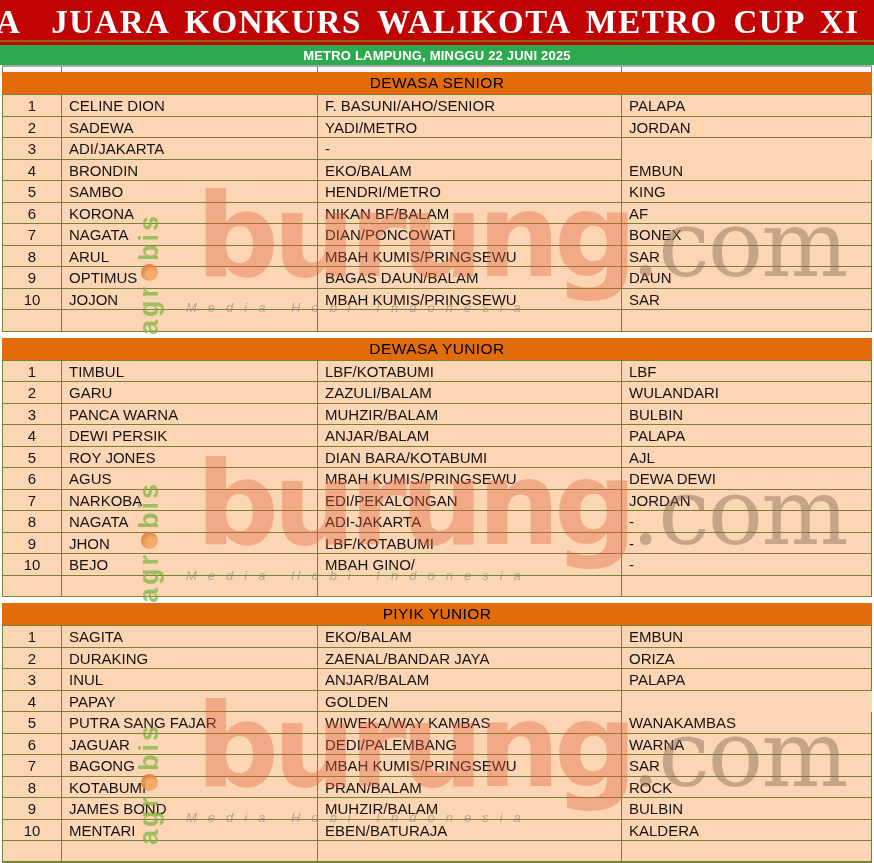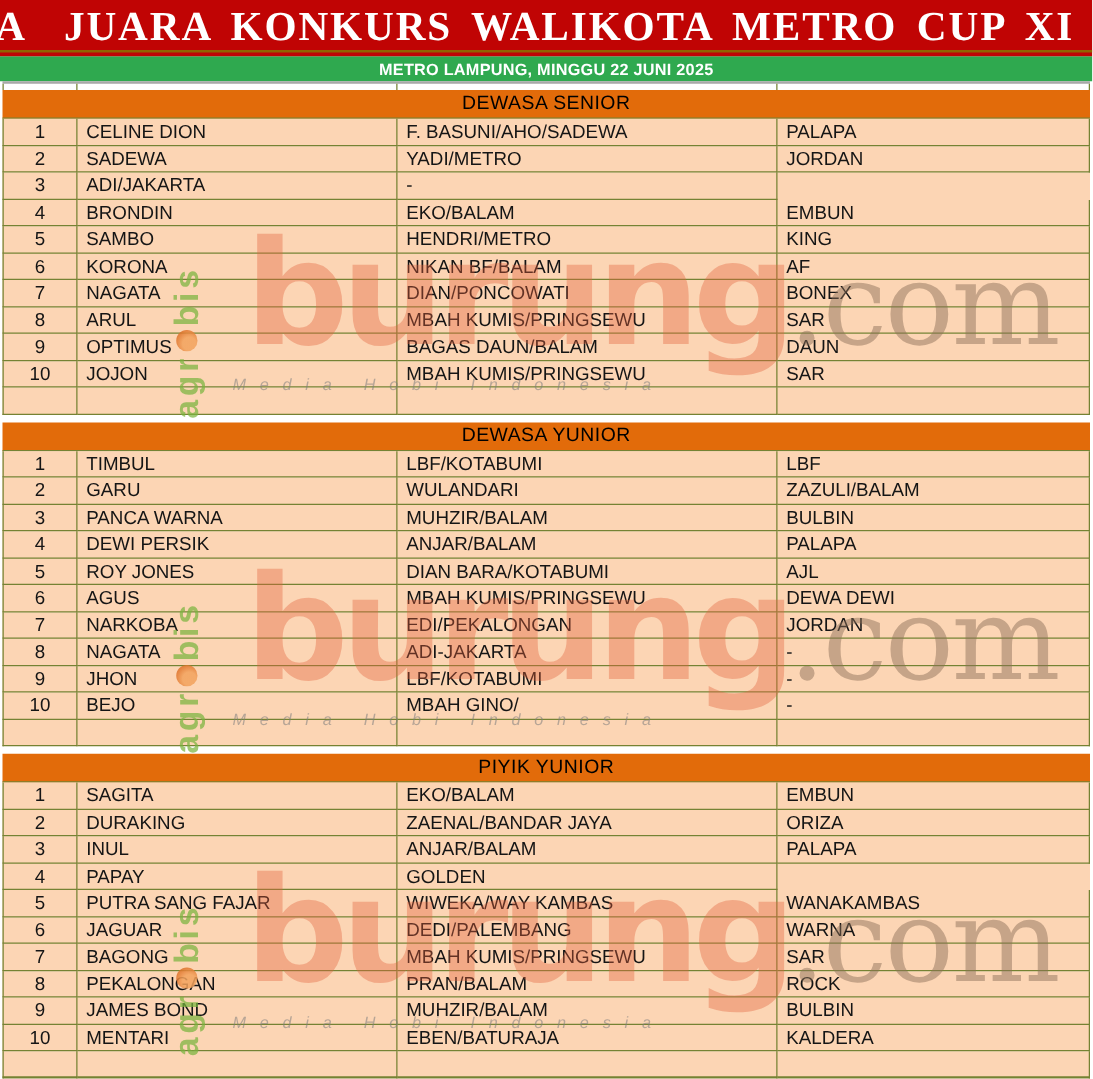--- a/index.html
+++ b/index.html
@@ -158,21 +158,21 @@
     <div class="tick"></div>
     <div class="tick"></div>
   </div>
 
   <div class="tablewrap">
       <div class="section">
         <div class="section-header">DEWASA SENIOR</div>
         <div class="row">
           <div class="cell no">1</div>
           <div class="cell">CELINE DION</div>
-          <div class="cell">F. BASUNI/AHO/SADEWA</div>
+          <div class="cell">F. BASUNI/AHO/SENIOR</div>
           <div class="cell">PALAPA</div>
         </div>
         <div class="row">
           <div class="cell no">2</div>
           <div class="cell">SADEWA</div>
           <div class="cell">YADI/METRO</div>
           <div class="cell">JORDAN</div>
         </div>
         <div class="row">
           <div class="cell no">3</div>
@@ -233,22 +233,22 @@
         <div class="section-header">DEWASA YUNIOR</div>
         <div class="row">
           <div class="cell no">1</div>
           <div class="cell">TIMBUL</div>
           <div class="cell">LBF/KOTABUMI</div>
           <div class="cell">LBF</div>
         </div>
         <div class="row">
           <div class="cell no">2</div>
           <div class="cell">GARU</div>
+          <div class="cell">ZAZULI/BALAM</div>
           <div class="cell">WULANDARI</div>
-          <div class="cell">ZAZULI/BALAM</div>
         </div>
         <div class="row">
           <div class="cell no">3</div>
           <div class="cell">PANCA WARNA</div>
           <div class="cell">MUHZIR/BALAM</div>
           <div class="cell">BULBIN</div>
         </div>
         <div class="row">
           <div class="cell no">4</div>
           <div class="cell">DEWI PERSIK</div>
@@ -337,21 +337,21 @@
           <div class="cell">WARNA</div>
         </div>
         <div class="row">
           <div class="cell no">7</div>
           <div class="cell">BAGONG</div>
           <div class="cell">MBAH KUMIS/PRINGSEWU</div>
           <div class="cell">SAR</div>
         </div>
         <div class="row">
           <div class="cell no">8</div>
-          <div class="cell">PEKALONGAN</div>
+          <div class="cell">KOTABUMI</div>
           <div class="cell">PRAN/BALAM</div>
           <div class="cell">ROCK</div>
         </div>
         <div class="row">
           <div class="cell no">9</div>
           <div class="cell">JAMES BOND</div>
           <div class="cell">MUHZIR/BALAM</div>
           <div class="cell">BULBIN</div>
         </div>
         <div class="row">

